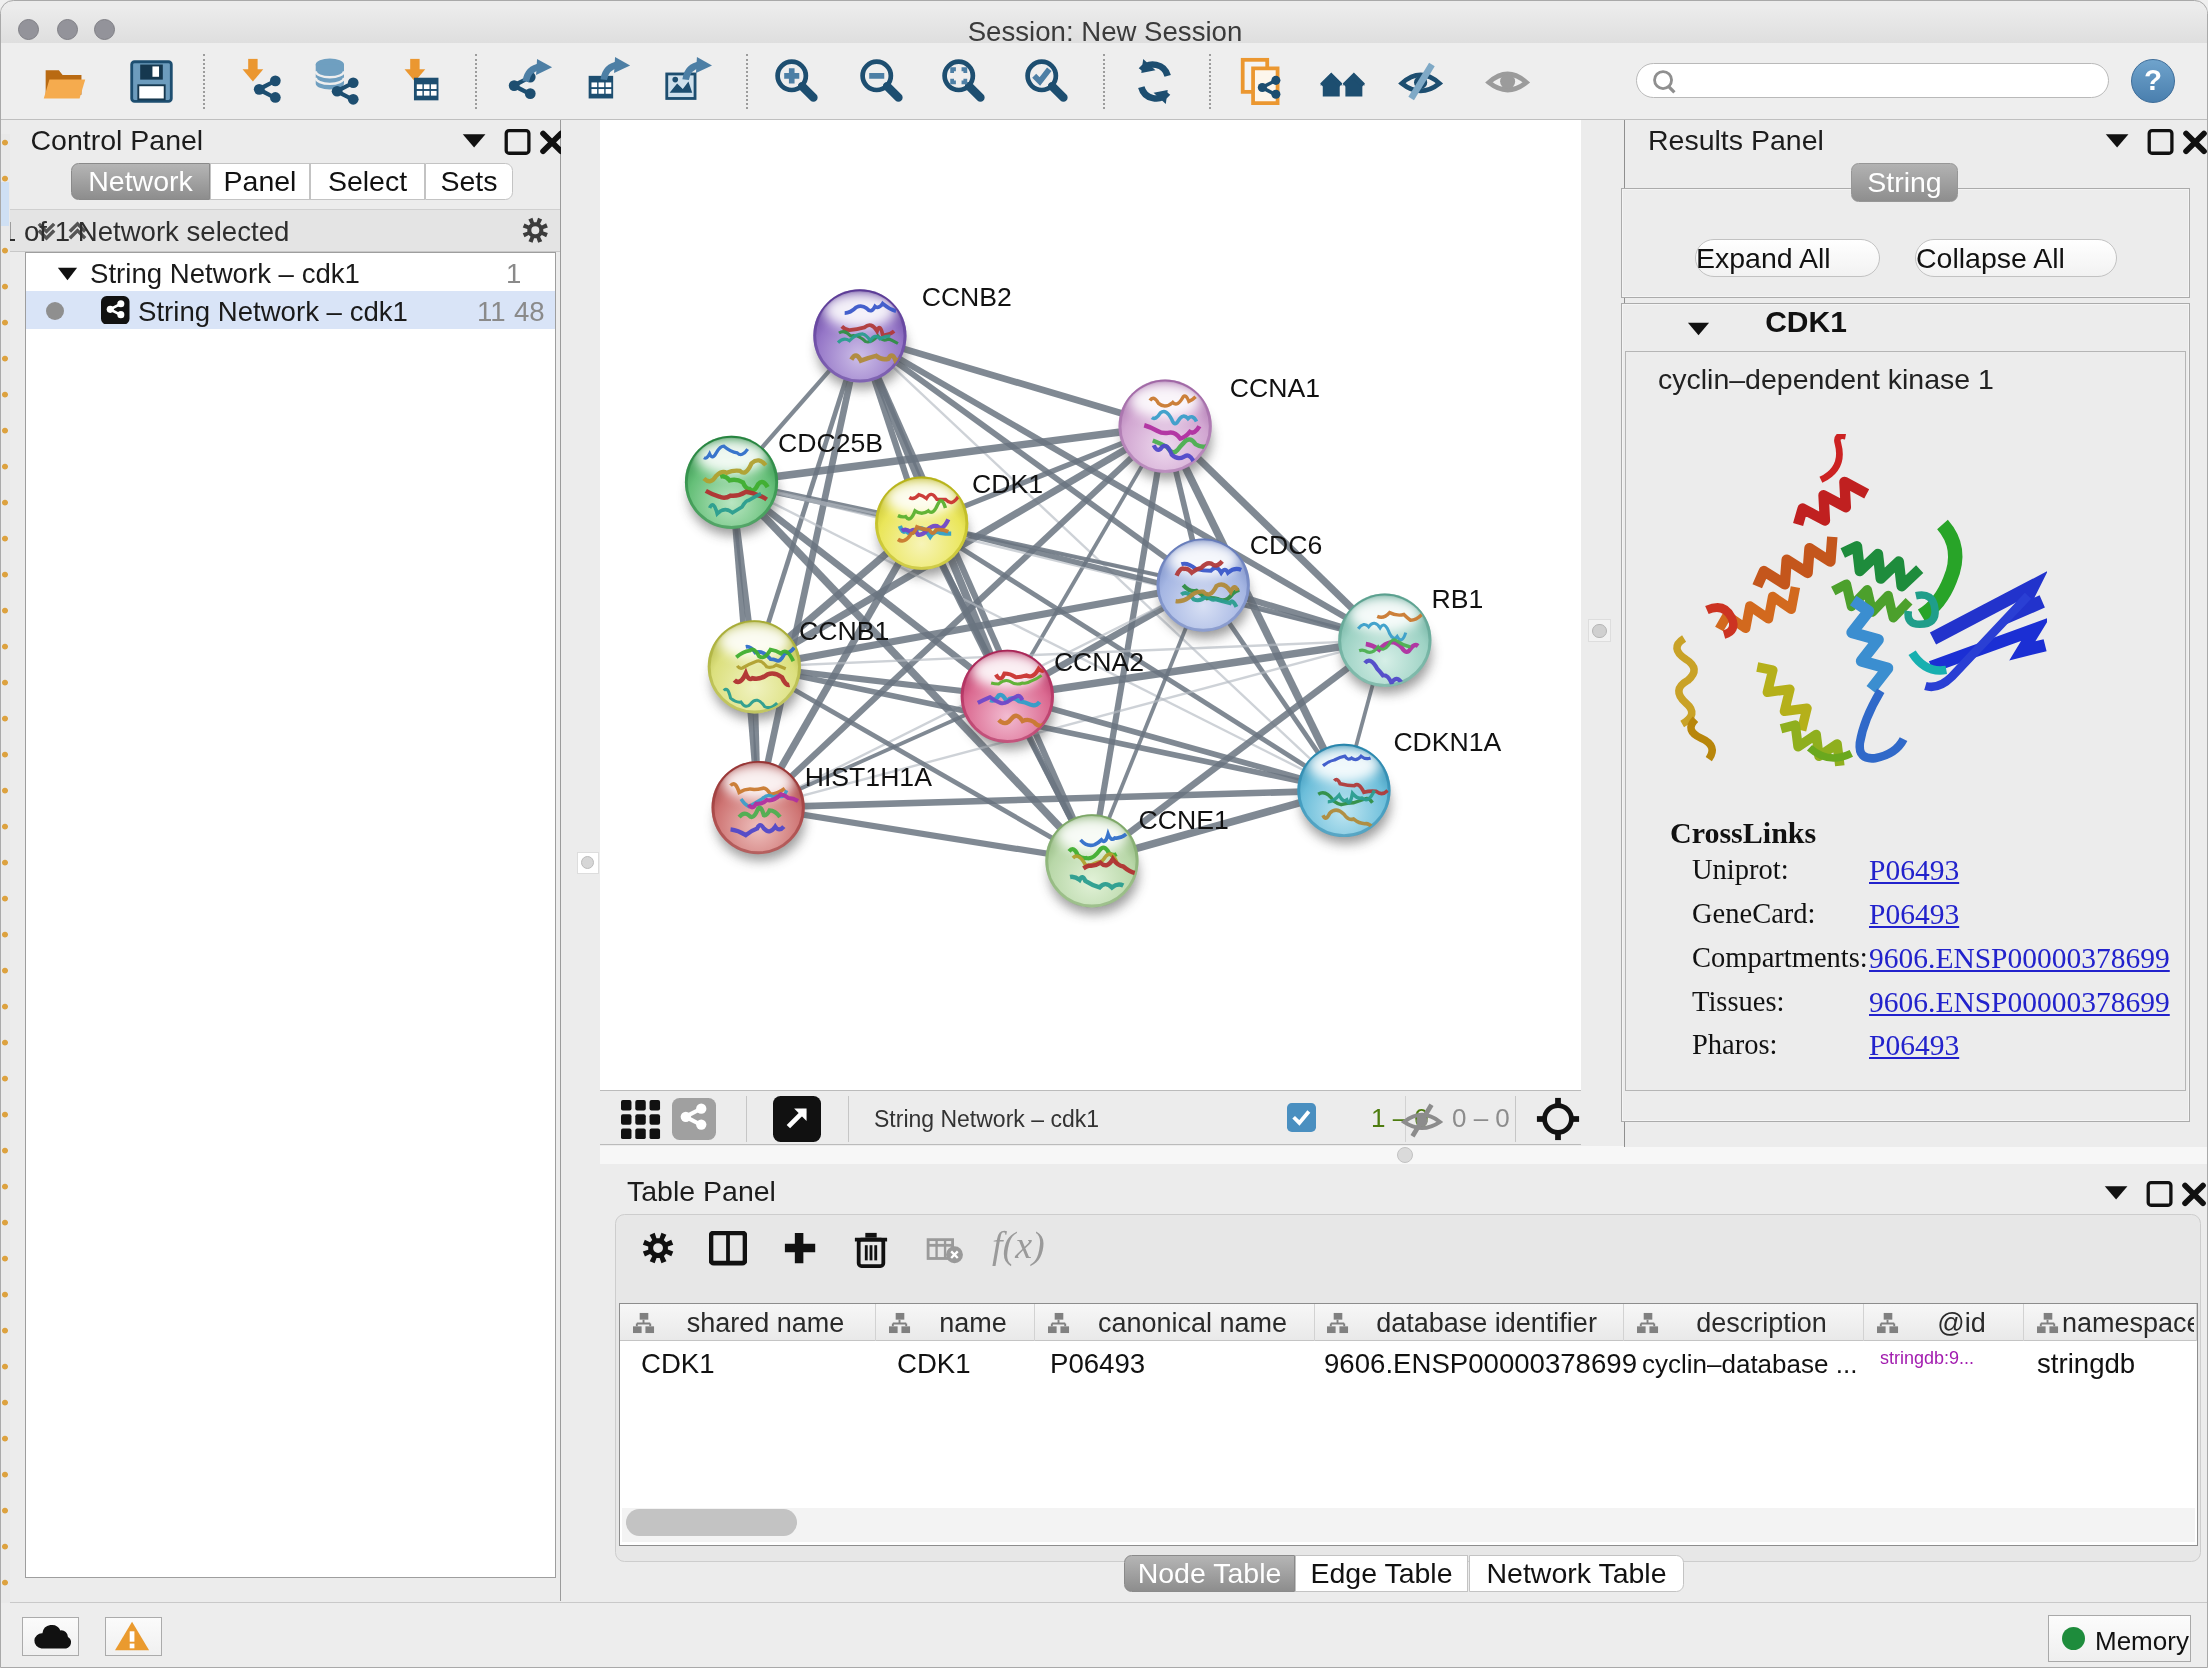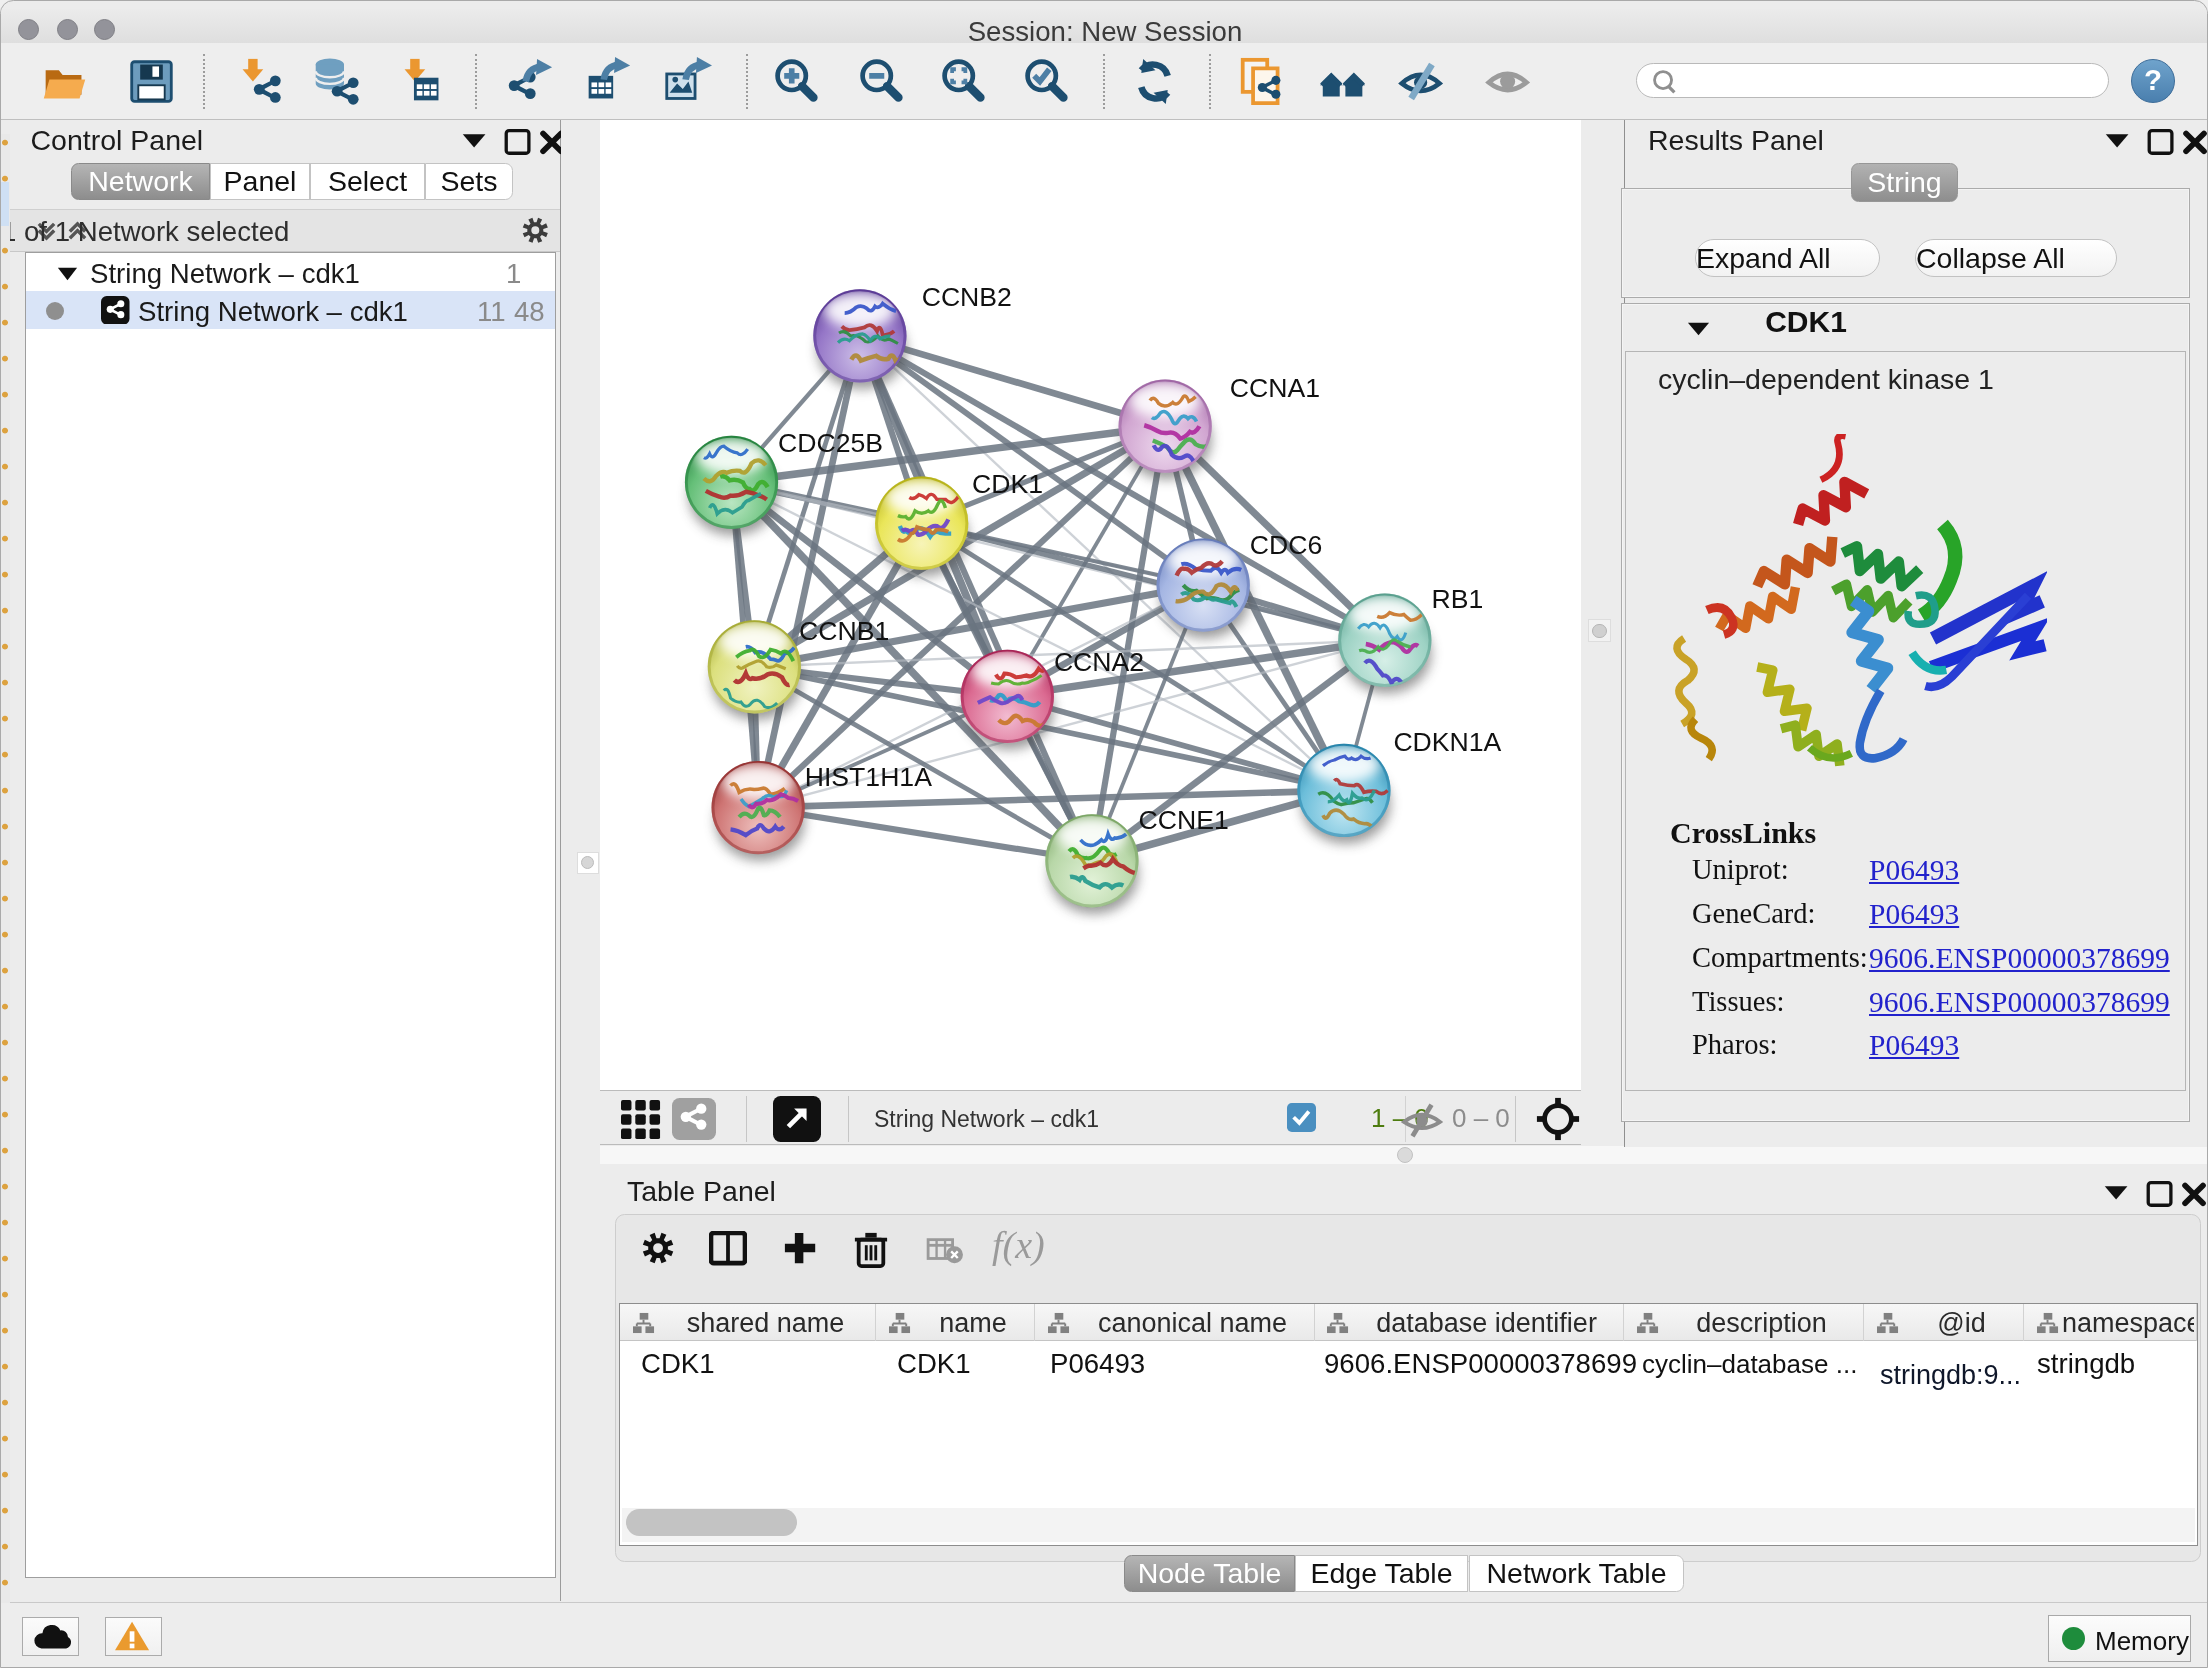--- a/index.html
+++ b/index.html
@@ -818,21 +818,21 @@
             <rect x="13" y="15" width="9" height="7" fill="#808080"></rect>
           </svg>
           <div class="thlabel" style="text-align:left;">namespace</div>
         </div>
       </div>
       <div class="abs" style="left:21px;top:44px;font-size:27.6px;color:#111">CDK1</div>
       <div class="abs" style="left:277px;top:44px;font-size:27.6px;color:#111">CDK1</div>
       <div class="abs" style="left:430px;top:44px;font-size:27.6px;color:#111">P06493</div>
       <div class="abs" style="left:704px;top:44px;font-size:27.6px;color:#111">9606.ENSP00000378699</div>
       <div class="abs" style="left:1022px;top:44px;font-size:27.6px;color:#111"><span style="font-size:26px">cyclin–database ...</span></div>
-      <div class="abs" style="left:1260px;top:56px;font-size:27px;color:#0f172a">stringdb:9...</div>
+      <div class="abs" style="left:1260px;top:44px;font-size:18px;color:#a21caf">stringdb:9...</div>
       <div class="abs" style="left:1417px;top:44px;font-size:27.6px;color:#111">stringdb</div>
       <div class="tscroll">
         <div class="tthumb"></div>
       </div>
     </div>
 <div class="tab tabsel" style="left:1123px;top:1554px;width:171px;height:37px;border-radius:7.6px 0 0 7.6px;position:absolute">Node Table</div>
     <div class="tab" style="left:1294px;top:1554px;width:173px;height:37px;position:absolute">Edge Table</div>
     <div class="tab" style="left:1468px;top:1554px;width:215px;height:37px;border-radius:0 7.6px 7.6px 0;position:absolute">Network Table</div>
 <div id="statusbar">
       <div class="sqbtn" style="left:21px">

